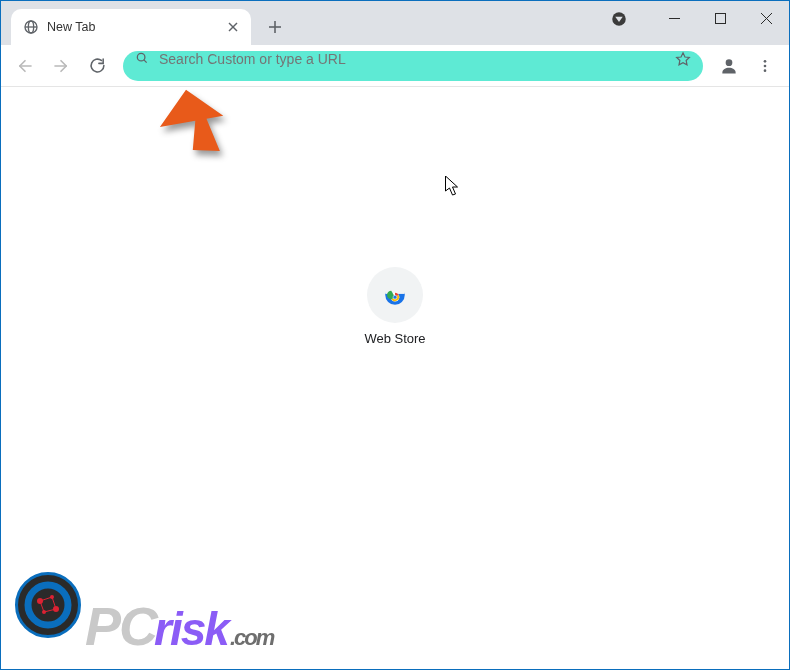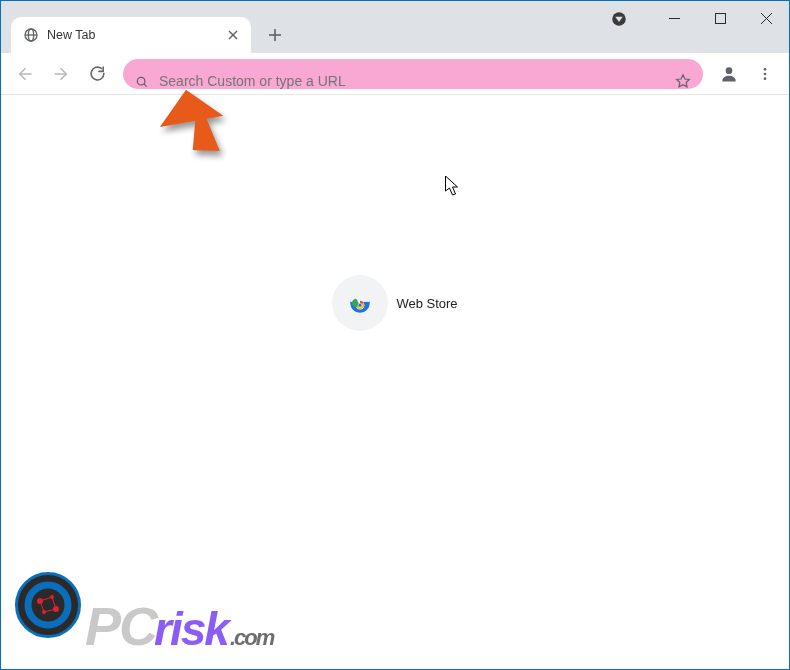--- a/index.html
+++ b/index.html
@@ -4,21 +4,21 @@
 <style>
   * { box-sizing: border-box; margin: 0; padding: 0; }
   html, body { width: 790px; height: 670px; overflow: hidden; font-family: "Segoe UI", Arial, sans-serif; }
   body { background: #0a6ebd; padding: 1px; }
   .window {
     width: 788px; height: 668px; background: #fff; position: relative;
     display: flex; flex-direction: column;
   }
   
   .titlebar {
-    height: 52px; background: #dee1e6; display: flex; align-items: flex-end;
+    height: 44px; background: #dee1e6; display: flex; align-items: flex-end;
     position: relative; flex-shrink: 0;
   }
   .tab {
     margin-left: 10px; height: 36px; background: #fff; border-radius: 10px 10px 0 0;
     min-width: 240px; display: flex; align-items: center; padding: 0 10px 0 12px;
     gap: 8px; position: relative;
   }
   .tab .favicon { width: 16px; height: 16px; color: #5f6368; }
   .tab .tab-title { font-size: 12.5px; color: #333; flex: 1; }
   .tab .tab-close { width: 16px; height: 16px; color: #5f6368; display:flex; align-items:center; justify-content:center; border-radius:50%; cursor:pointer; }
@@ -42,36 +42,36 @@
   .toolbar {
     height: 42px; background: #fff; border-bottom: 1px solid #e5e5e5;
     display: flex; align-items: center; padding: 0 8px; gap: 4px; flex-shrink:0;
   }
   .nav-btn {
     width: 32px; height: 32px; display:flex; align-items:center; justify-content:center;
     color: #5f6368; border-radius: 50%;
   }
   .nav-btn.disabled { color: #b9b9b9; }
   .omnibox {
-    flex: 1; height: 30px; background: #f9a8d4; border-radius: 15px;
-    display: flex; align-items: flex-end; padding: 0 12px; gap: 10px; margin: 0 6px;
+    flex: 1; height: 30px; background: #5eead4; border-radius: 15px;
+    display: flex; align-items: flex-start; padding: 0 12px; gap: 10px; margin: 0 6px;
   }
   .omnibox .search-ico { width: 14px; height: 14px; color: #5f6368; }
   .omnibox input {
     flex:1; border:none; background:transparent; outline:none;
     font-size: 14px; color:#5f6368;
   }
   .omnibox .star { width:16px; height:16px; color:#5f6368; cursor:pointer; }
   .tool-btn { width: 32px; height: 32px; display:flex; align-items:center; justify-content:center; color:#5f6368; border-radius:50%; cursor:pointer; }
   
   .content {
     flex:1; background:#fff; position:relative; display:flex; flex-direction:column;
     align-items:center; padding-top: 180px;
   }
-  .shortcut { display:flex; flex-direction:row; align-items:center; gap:8px; cursor:pointer; }
+  .shortcut { display:flex; flex-direction:column; align-items:center; gap:8px; cursor:pointer; }
   .shortcut .tile {
     width: 56px; height:56px; background:#f1f3f4; border-radius:50%;
     display:flex; align-items:center; justify-content:center;
   }
   .chrome-logo { width:26px; height:26px; }
   .shortcut .label { font-size:13px; color:#202124; }
   
   .annotation-arrow {
     position:absolute; left: 158px; top: 88px; width: 68px; height: 70px;
     filter: drop-shadow(3px 5px 3px rgba(0,0,0,0.4));

